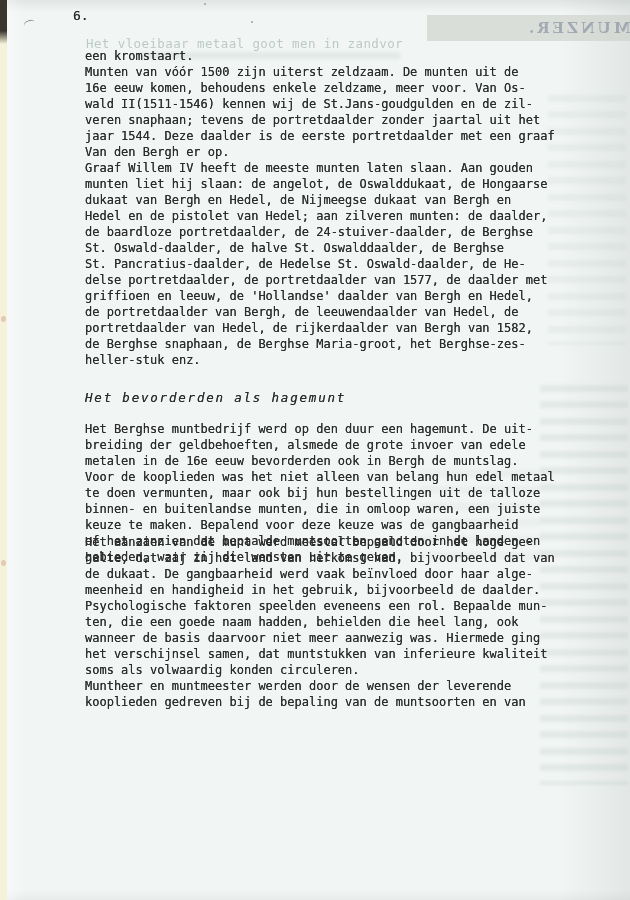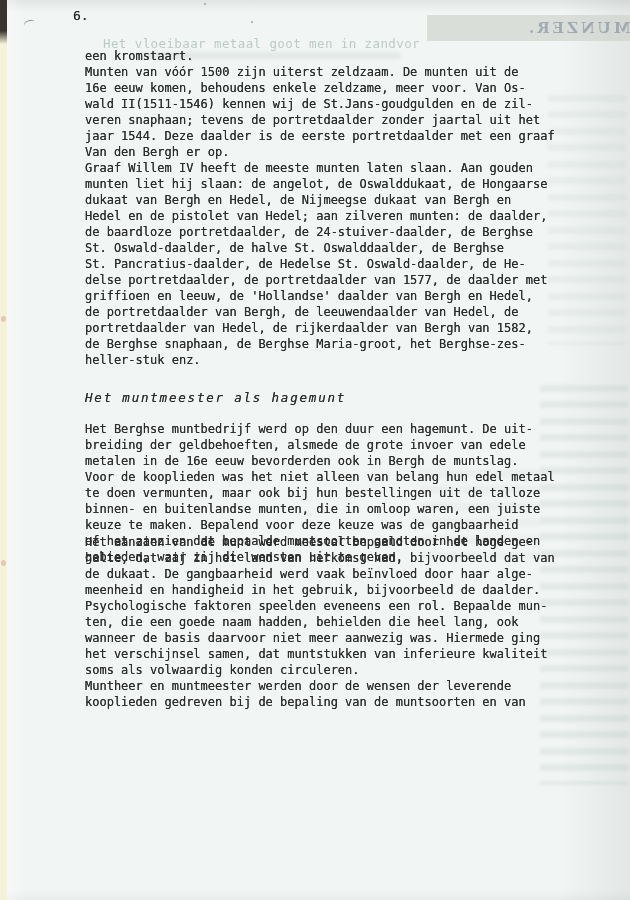--- a/index.html
+++ b/index.html
@@ -35,21 +35,21 @@
   }
   .ghost-band .ghost-word{
     transform:scaleX(-1);
     font-family:"DejaVu Serif", serif;
     font-weight:bold;font-size:15px;letter-spacing:3px;
     color:#97a0ac;opacity:.85;padding-right:6px;white-space:nowrap;
   }
   .ghost-line{
     position:absolute;left:86px;top:36px;
     font-size:12.5px;color:#b7c6bf;letter-spacing:.4px;
-    filter:blur(.5px);white-space:nowrap;opacity:.9;margin-left:17px;
+    filter:blur(.5px);white-space:nowrap;opacity:.9;
   }
   .ghost-blur{
     position:absolute;filter:blur(1.4px);opacity:.55;
     background:repeating-linear-gradient(180deg,
       rgba(168,188,178,0.38) 0px, rgba(168,188,178,0.38) 7px,
       rgba(168,188,178,0.0) 7px, rgba(168,188,178,0.0) 16.5px);
   }
   .speck{position:absolute;border-radius:50%;background:#9aa4a0;}
   .pen-mark{
     position:absolute;left:24px;top:20px;width:11px;height:7px;
@@ -109,21 +109,21 @@
 de baardloze portretdaalder, de 24-stuiver-daalder, de Berghse
 St. Oswald-daalder, de halve St. Oswalddaalder, de Berghse
 St. Pancratius-daalder, de Hedelse St. Oswald-daalder, de He-
 delse portretdaalder, de portretdaalder van 1577, de daalder met
 griffioen en leeuw, de 'Hollandse' daalder van Bergh en Hedel,
 de portretdaalder van Bergh, de leeuwendaalder van Hedel, de
 portretdaalder van Hedel, de rijkerdaalder van Bergh van 1582,
 de Berghse snaphaan, de Berghse Maria-groot, het Berghse-zes-
 heller-stuk enz.</div>
 
-  <div class="type section-heading">Het muntmeester als hagemunt</div>
+  <div class="type section-heading">Het bevorderden als hagemunt</div>
 
   <div class="type para2">Het Berghse muntbedrijf werd op den duur een hagemunt. De uit-
 breiding der geldbehoeften, alsmede de grote invoer van edele
 metalen in de 16e eeuw bevorderden ook in Bergh de muntslag.
 Voor de kooplieden was het niet alleen van belang hun edel metaal
 te doen vermunten, maar ook bij hun bestellingen uit de talloze
 binnen- en buitenlandse munten, die in omloop waren, een juiste
 keuze te maken. Bepalend voor deze keuze was de gangbaarheid
 of het aanzien dat bepaalde muntsoorten genoten in de landen en
 gebieden, waar zij die wensten uit te geven.</div>

